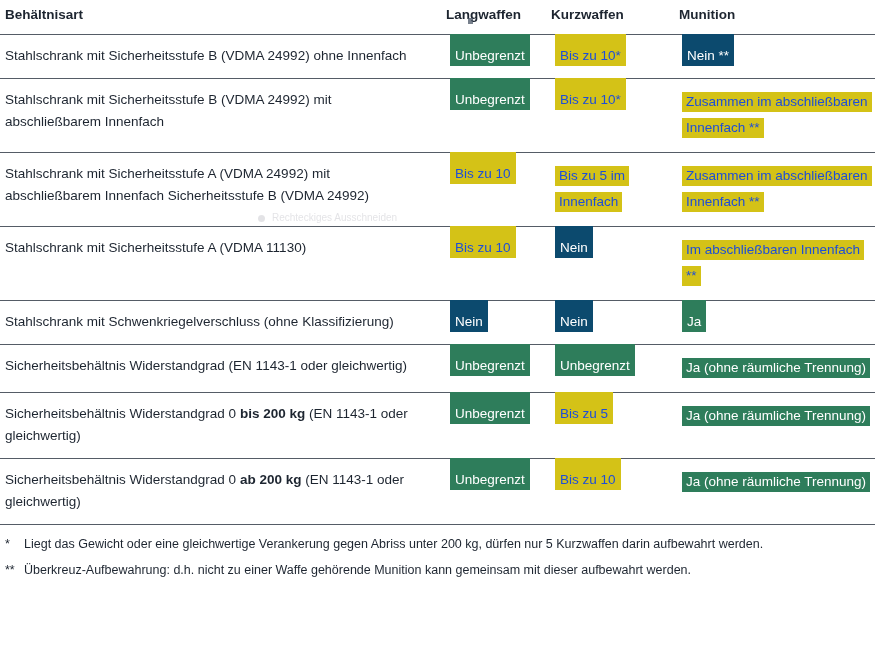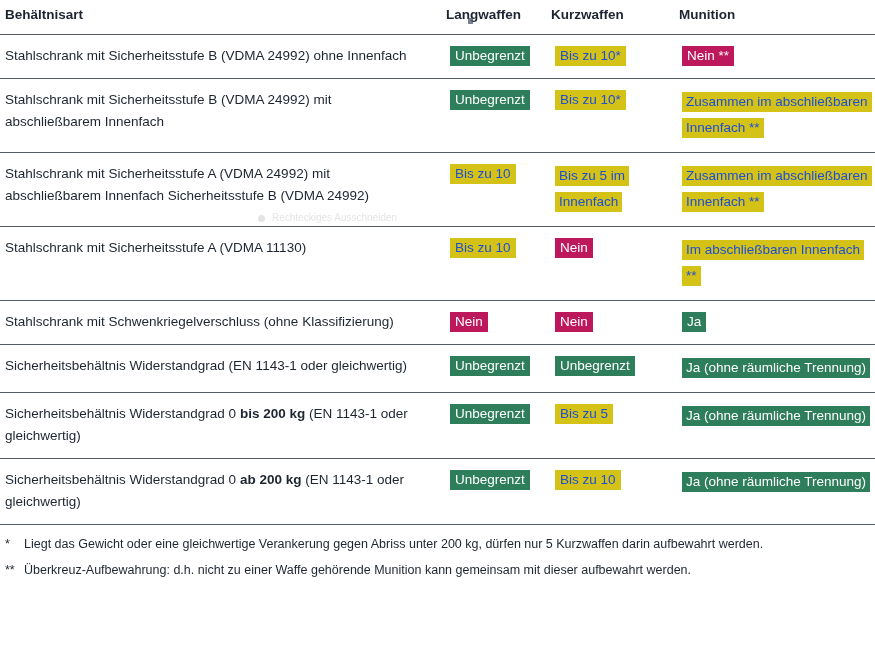--- a/index.html
+++ b/index.html
@@ -59,29 +59,29 @@
 
   tbody tr:first-child td { border-top: 1px solid #555c66; margin-top: 37px; }
 
   td.art { padding-right: 20px; }
   td.lang, td.kurz, td.muni { padding-left: 9px; }
   td.muni { padding-left: 8px; }
 
   
   .chip {
     display: inline;
-    padding: 2px 5px 3px 5px;
+    padding: 14px 5px 3px 5px;
     font-size: 13.5px;
     line-height: 22px;
     -webkit-box-decoration-break: clone;
     box-decoration-break: clone;
   }
   .chip.green  { background: #2e7d5b; color: #ffffff; }
   .chip.yellow { background: #d4c217; color: #1d4ed8; }
-  .chip.red    { background: #be185d; color: #ffffff; }
+  .chip.red    { background: #0c4a6e; color: #ffffff; }
 
   .chip.multi {
     line-height: 26px;
     padding: 2px 4px 3px 4px;
   }
 
   .bold { font-weight: bold; }
 
   .footnotes {
     padding: 0 6px 0 5px;

